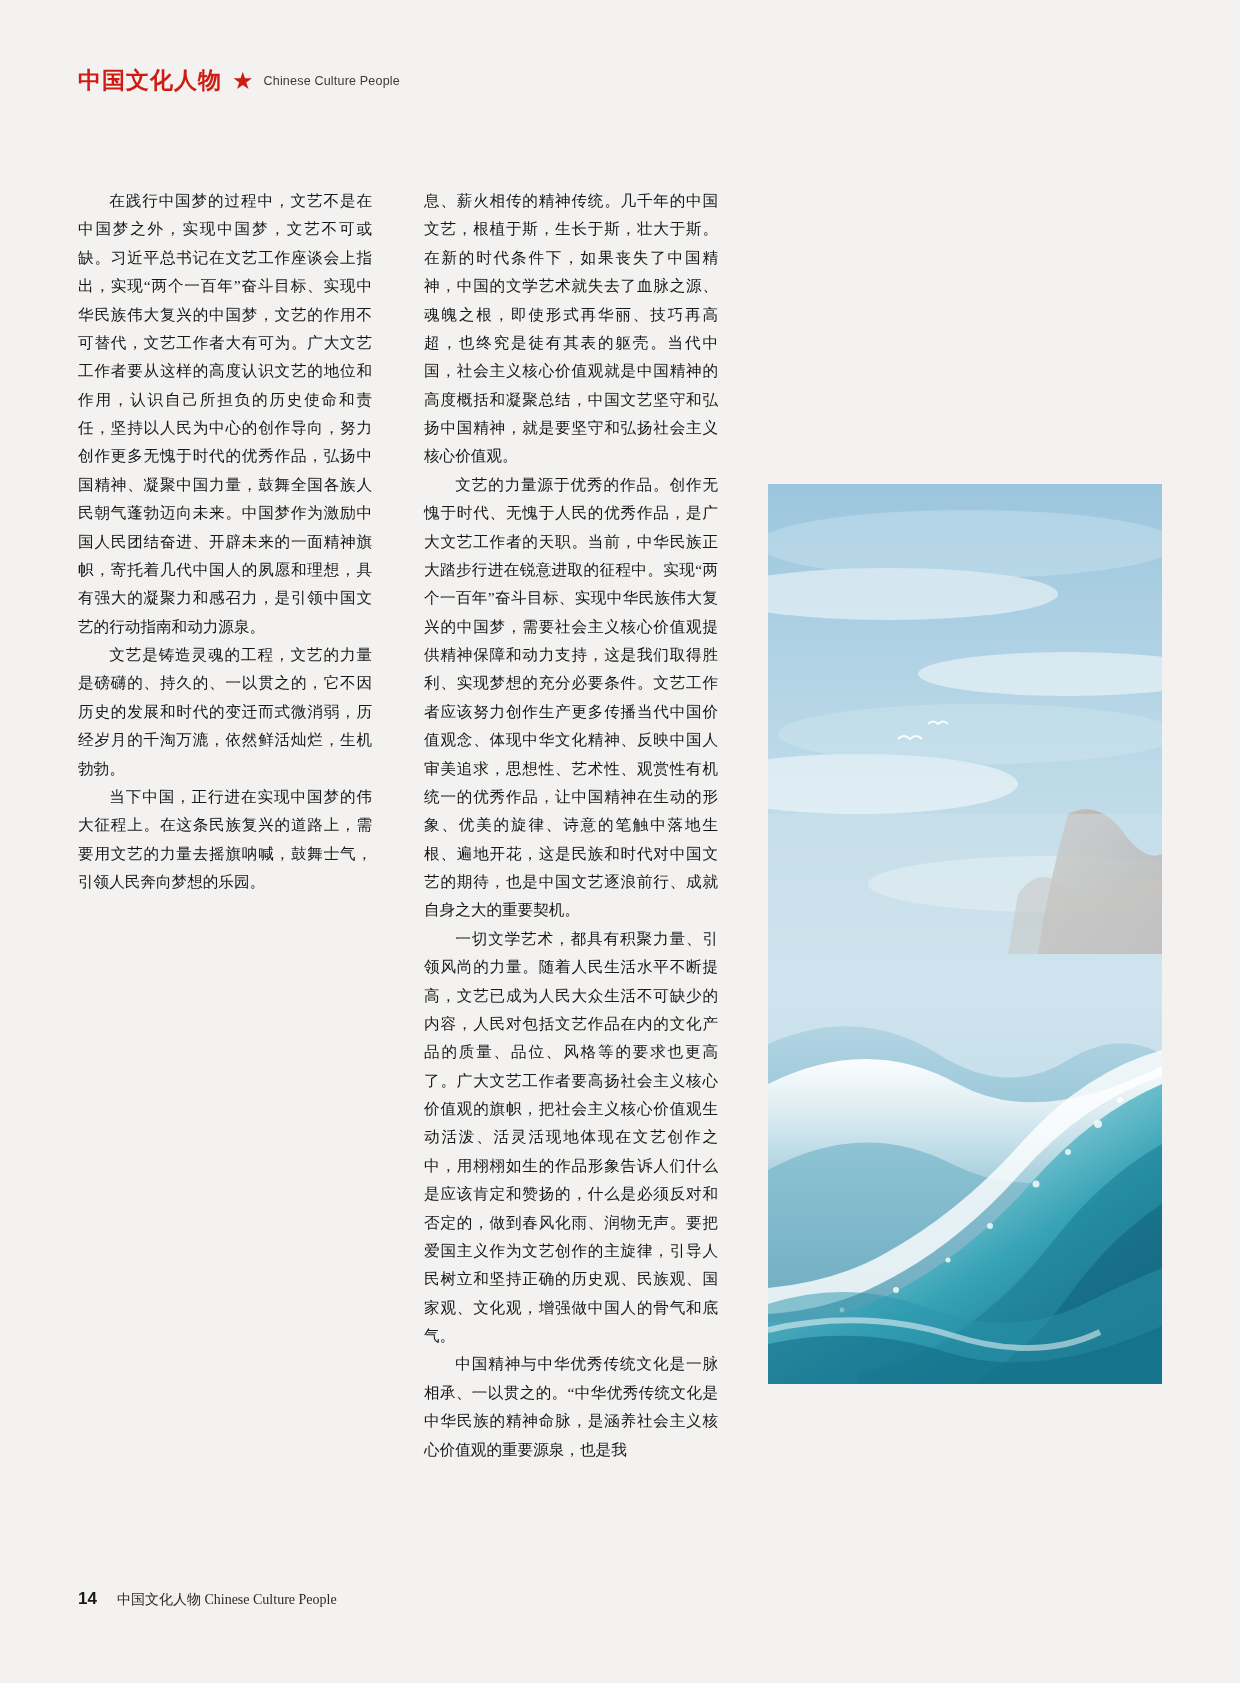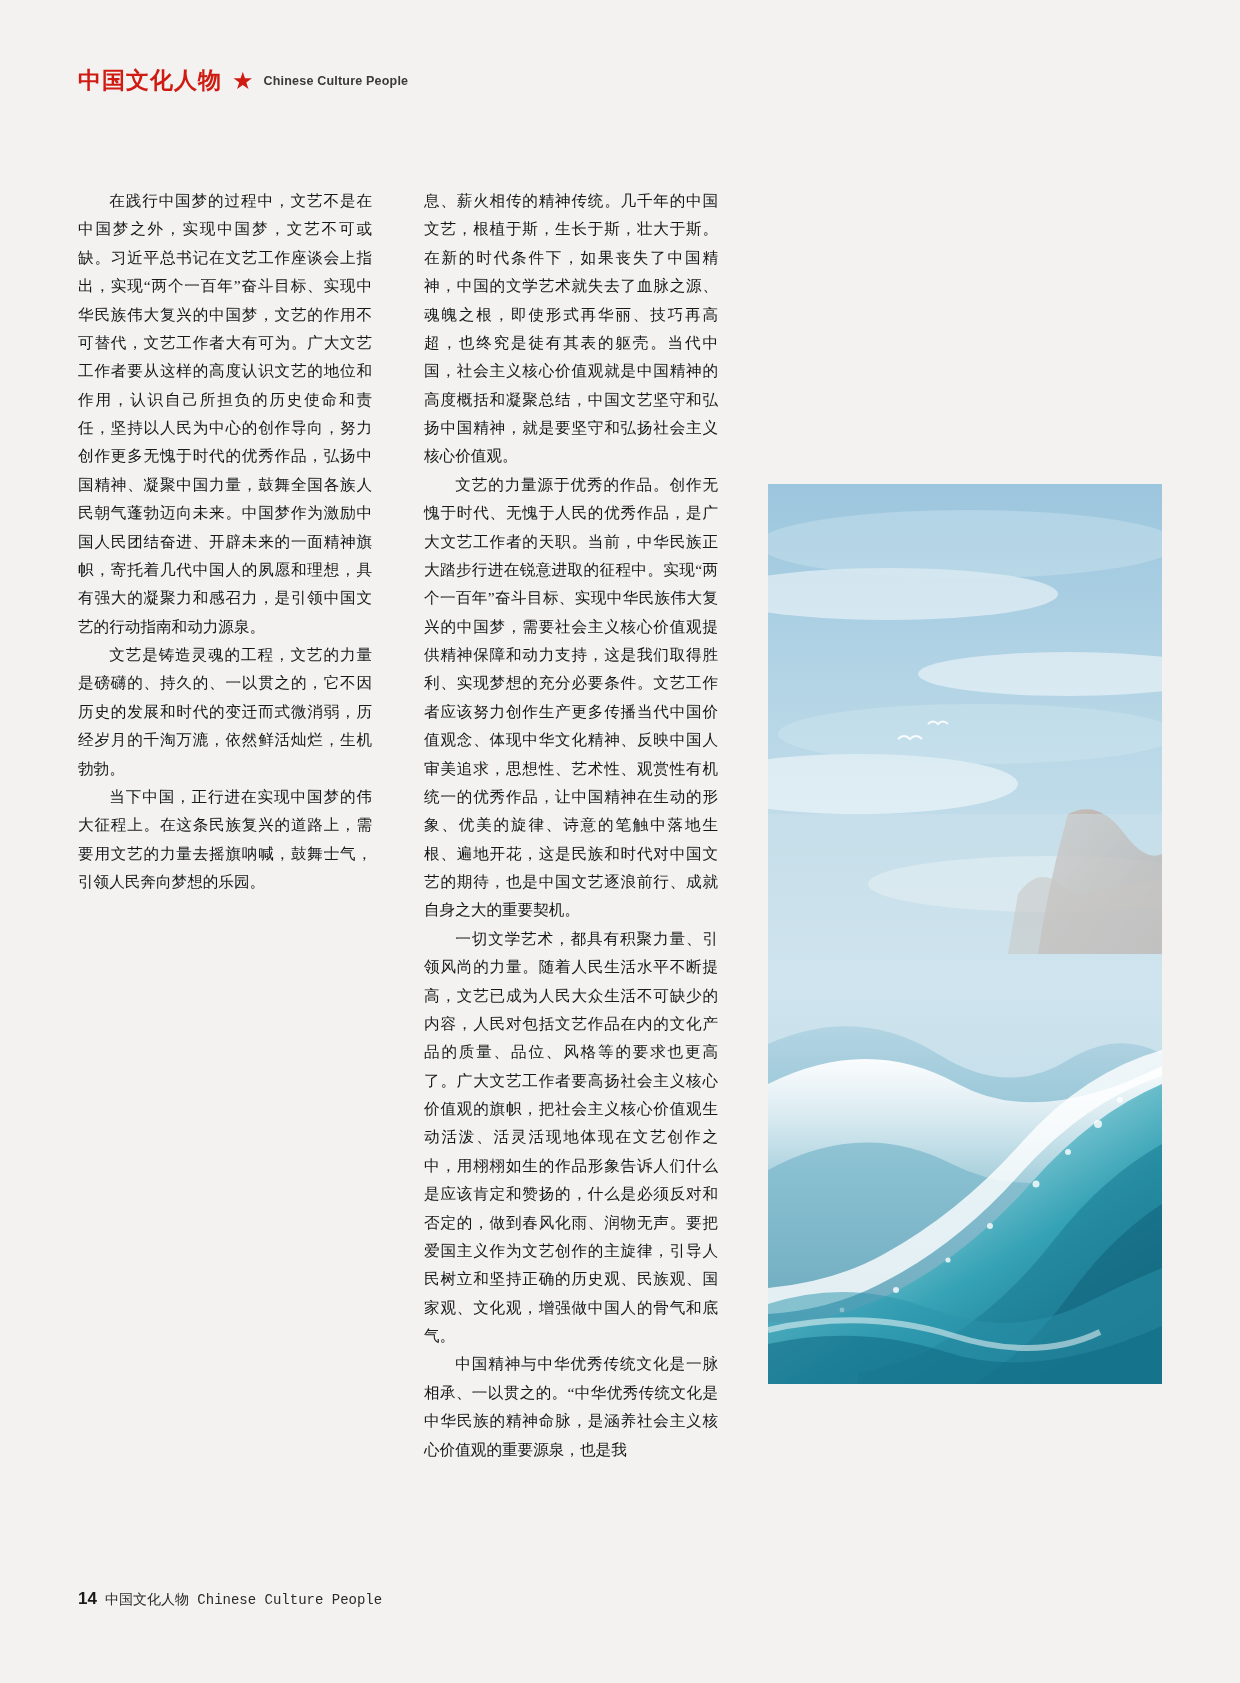--- a/index.html
+++ b/index.html
@@ -42,21 +42,21 @@
     white-space: nowrap;
   }
   .masthead-star {
     color: #cf1b12;
     font-size: 24px;
     line-height: 1;
     margin: 0 2px;
   }
   .masthead-en {
     font-family: "Liberation Sans", sans-serif;
-    font-weight: bold;
+    font-weight: normal;
     font-size: 12.5px;
     color: #3a3a3a;
     letter-spacing: 0.2px;
     white-space: nowrap;
   }
 
   
   .col {
     position: absolute;
     top: 143px;
@@ -91,30 +91,30 @@
   }
   .artwork svg { display: block; }
 
   
   .footer {
     position: absolute;
     left: 78px;
     bottom: 74px;
     display: flex;
     align-items: baseline;
-    gap: 8px;
+    gap: 20px;
   }
   .folio {
     font-family: "Liberation Sans", sans-serif;
     font-weight: bold;
     font-size: 17px;
     color: #1a1a1a;
   }
   .footer-text {
-    font-family: Liberation Mono, monospace;
+    font-family: Liberation Serif, serif;
     font-size: 14px;
     color: #2a2a2a;
   }
 </style>
 </head>
 <body>
 
 <div class="page">
 
   <div class="masthead">

